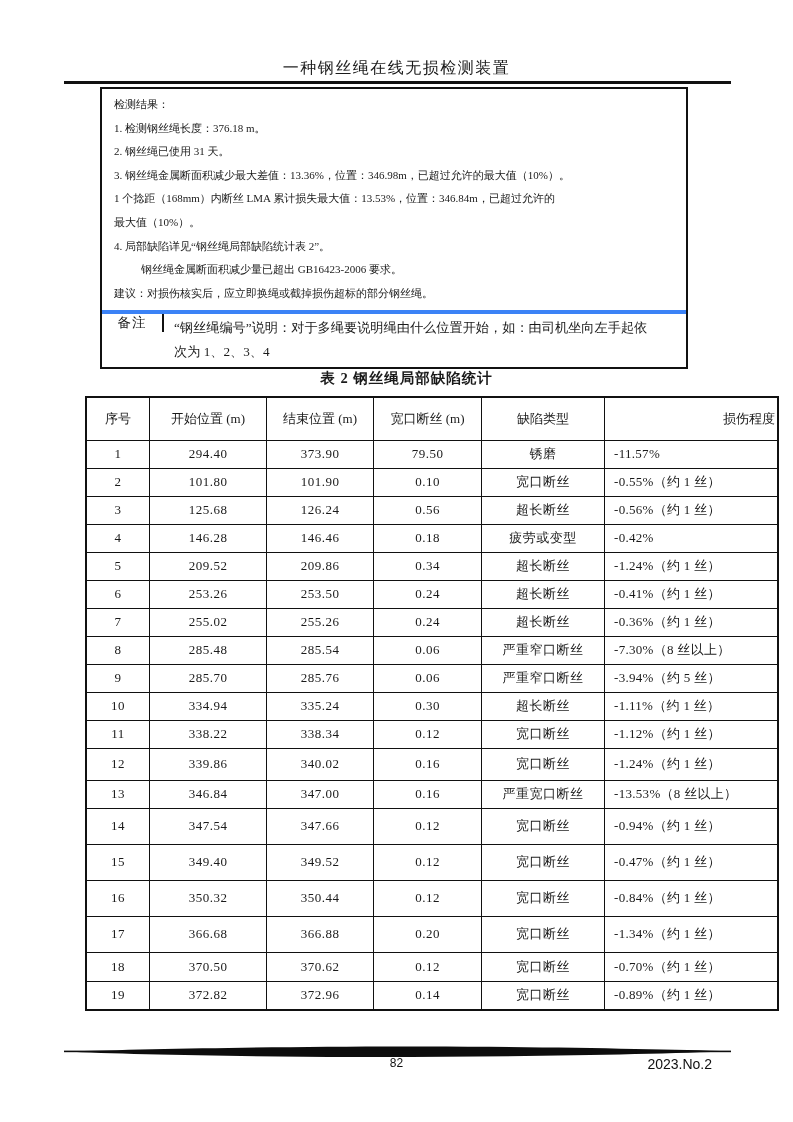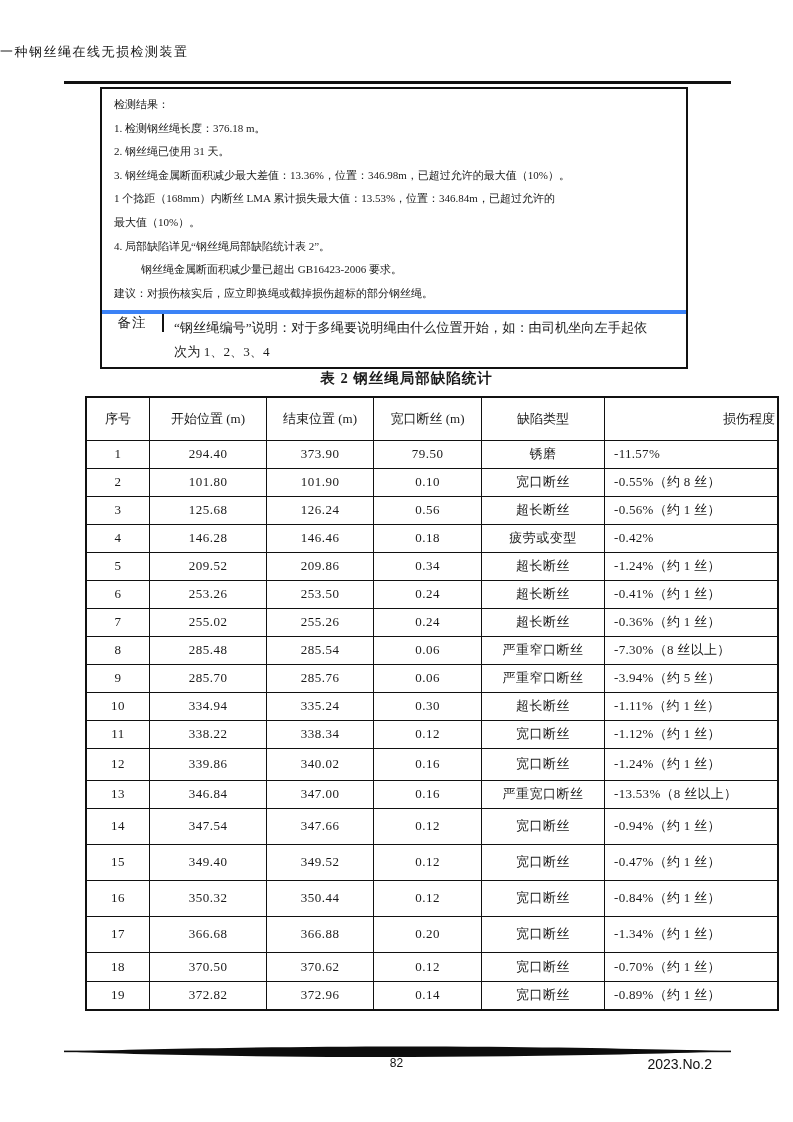--- a/index.html
+++ b/index.html
@@ -3,22 +3,22 @@
 <meta charset="utf-8">
 <style>
   html,body { margin:0; padding:0; background:#e8e8e8; }
   .page {
     position:relative; width:793px; height:1122px; margin:0 auto;
     background:#ffffff; color:#1a1a1a;
     font-family:"Liberation Serif","DejaVu Serif",serif;
     overflow:hidden;
   }
   .doc-title {
-    position:absolute; top:43px; left:0; width:100%;
-    text-align:left; font-size:13px; letter-spacing:1.5px; white-space:nowrap;
+    position:absolute; top:58px; left:0; width:100%;
+    text-align:center; font-size:16px; letter-spacing:1.5px; white-space:nowrap;
   }
   .header-rule {
     position:absolute; top:81px; left:64px; width:667px; height:2.5px; background:#111;
   }
   
   .results-box {
     position:absolute; left:100px; top:87px; width:584px;
     border:2px solid #111; background:#fff;
   }
   .results-content { padding:4px 12px 5px 12px; }
@@ -124,21 +124,21 @@
           <td class="c3">79.50</td>
           <td class="c4">锈磨</td>
           <td class="c5">-11.57%</td>
         </tr>
         <tr>
           <td class="c0">2</td>
           <td class="c1">101.80</td>
           <td class="c2">101.90</td>
           <td class="c3">0.10</td>
           <td class="c4">宽口断丝</td>
-          <td class="c5">-0.55%（约 8 丝）</td>
+          <td class="c5">-0.55%（约 1 丝）</td>
         </tr>
         <tr>
           <td class="c0">3</td>
           <td class="c1">125.68</td>
           <td class="c2">126.24</td>
           <td class="c3">0.56</td>
           <td class="c4">超长断丝</td>
           <td class="c5">-0.56%（约 1 丝）</td>
         </tr>
         <tr>

